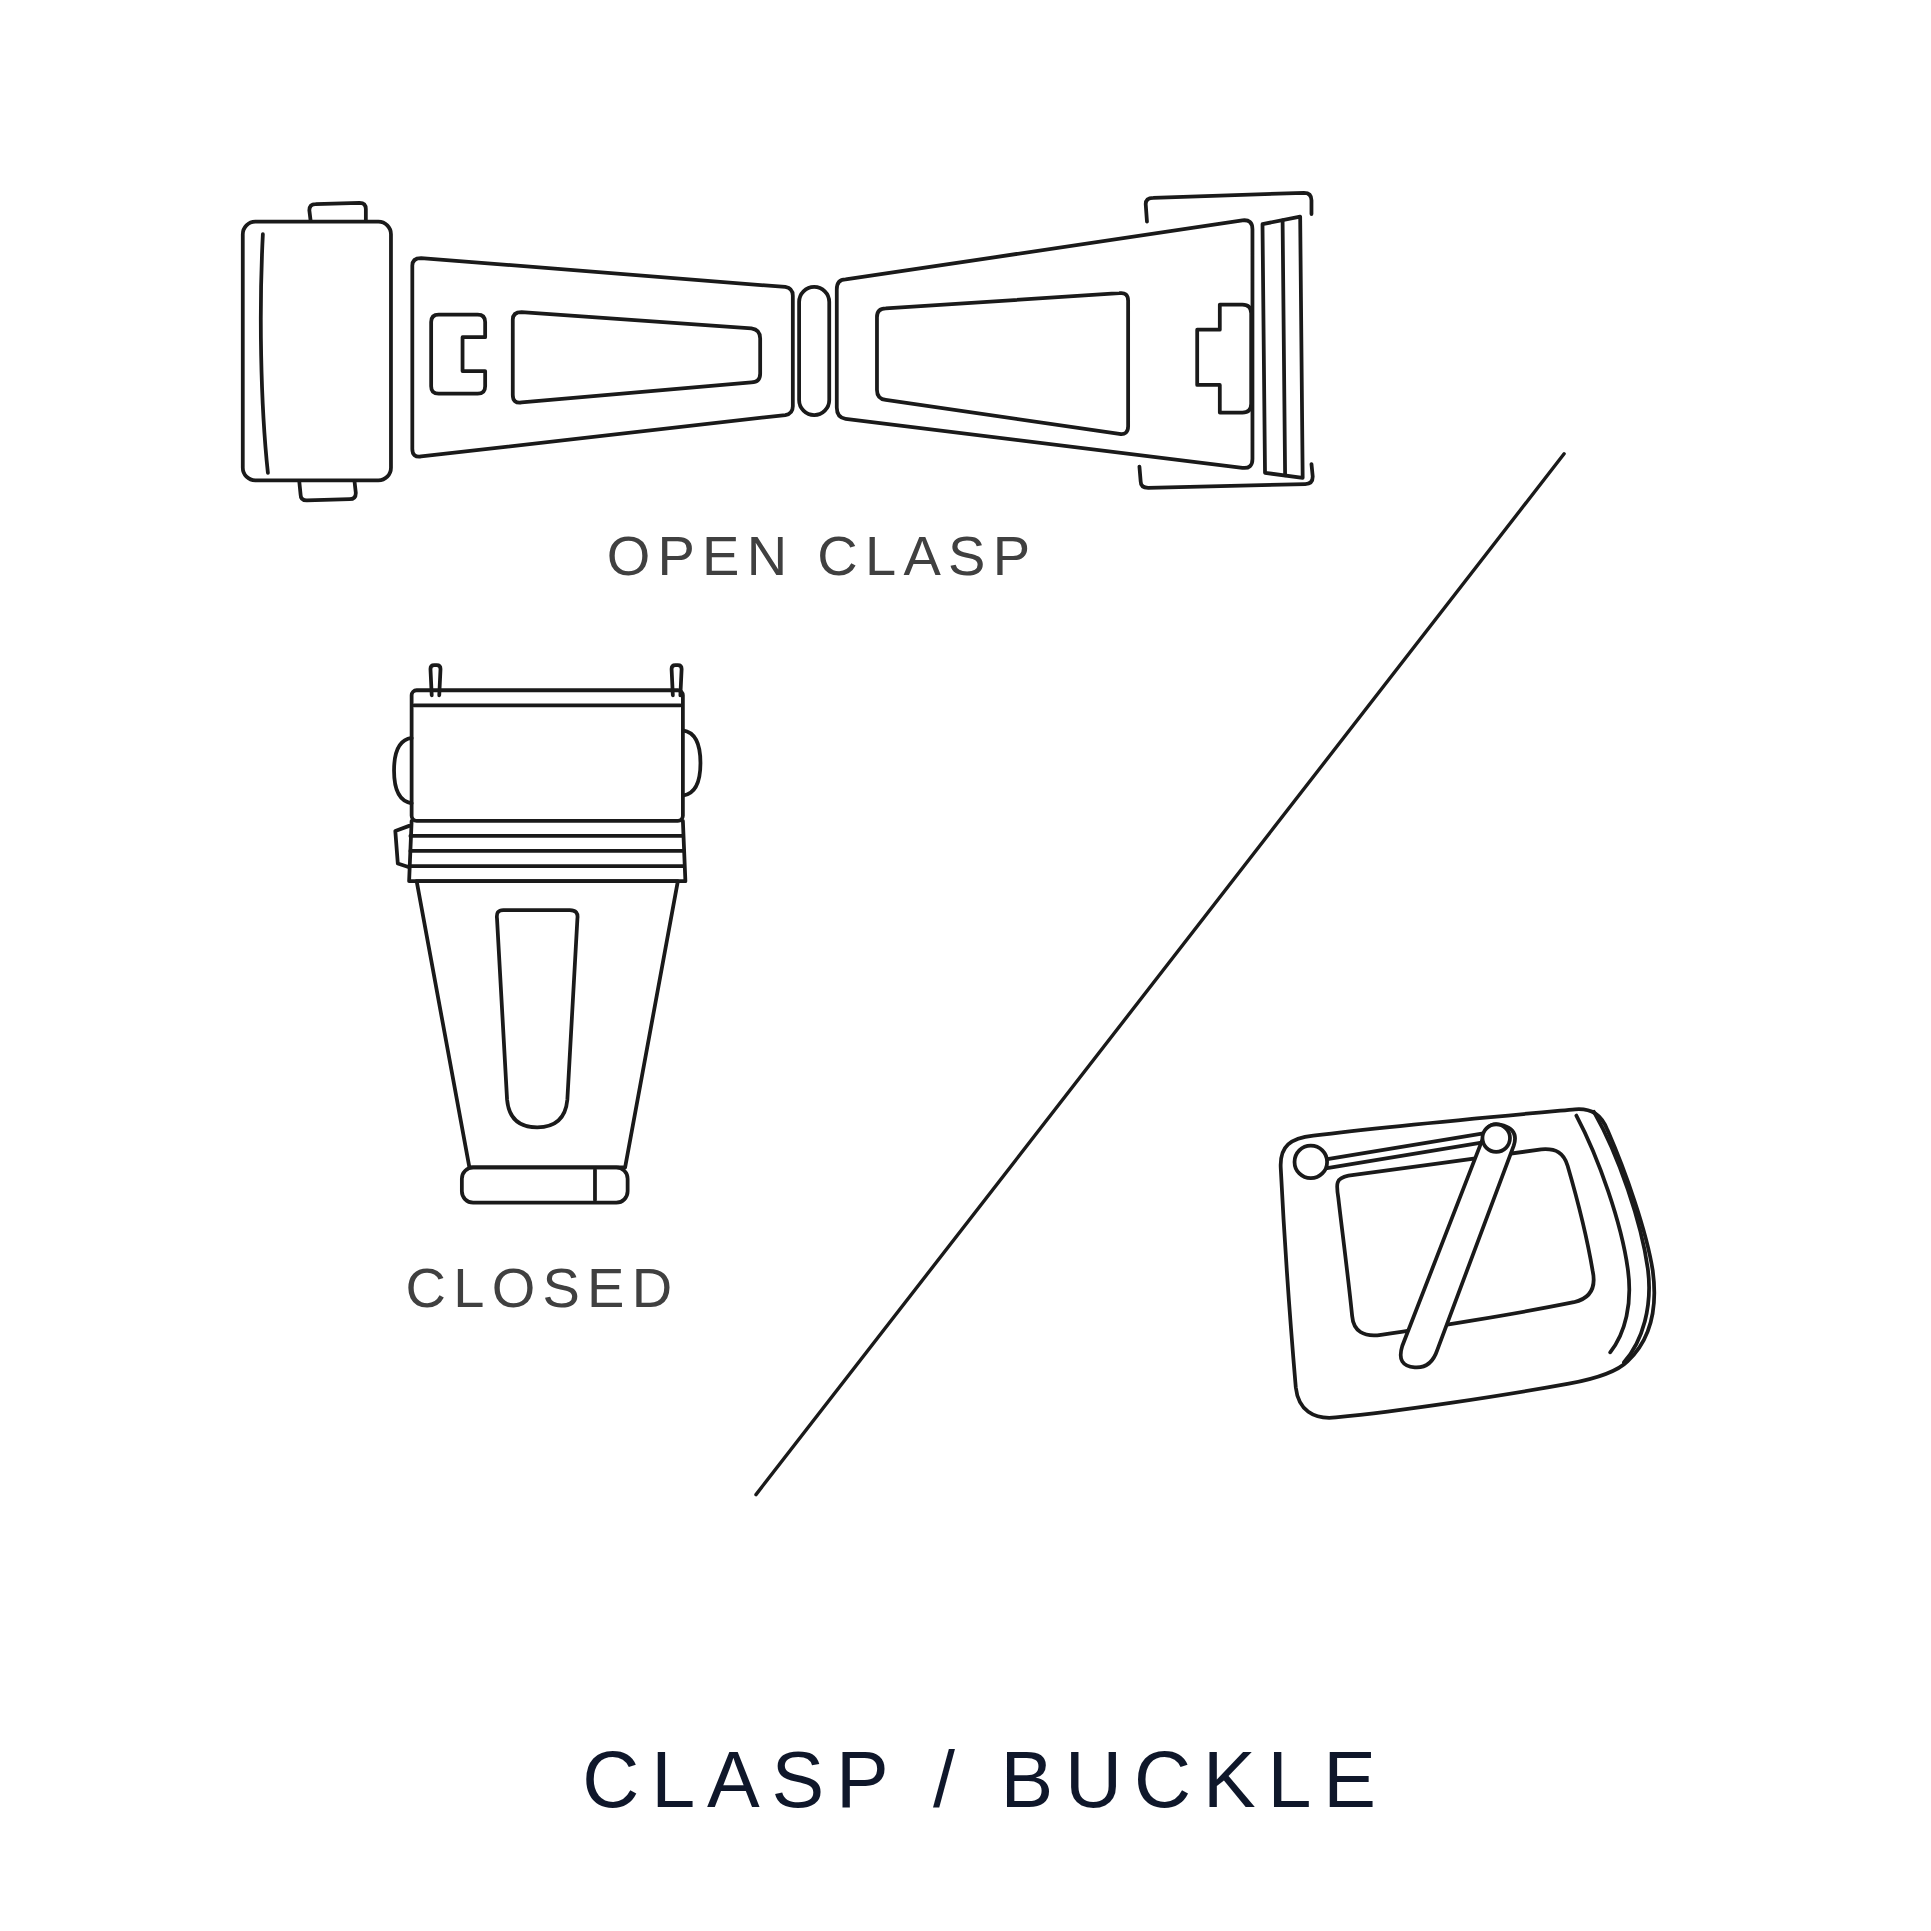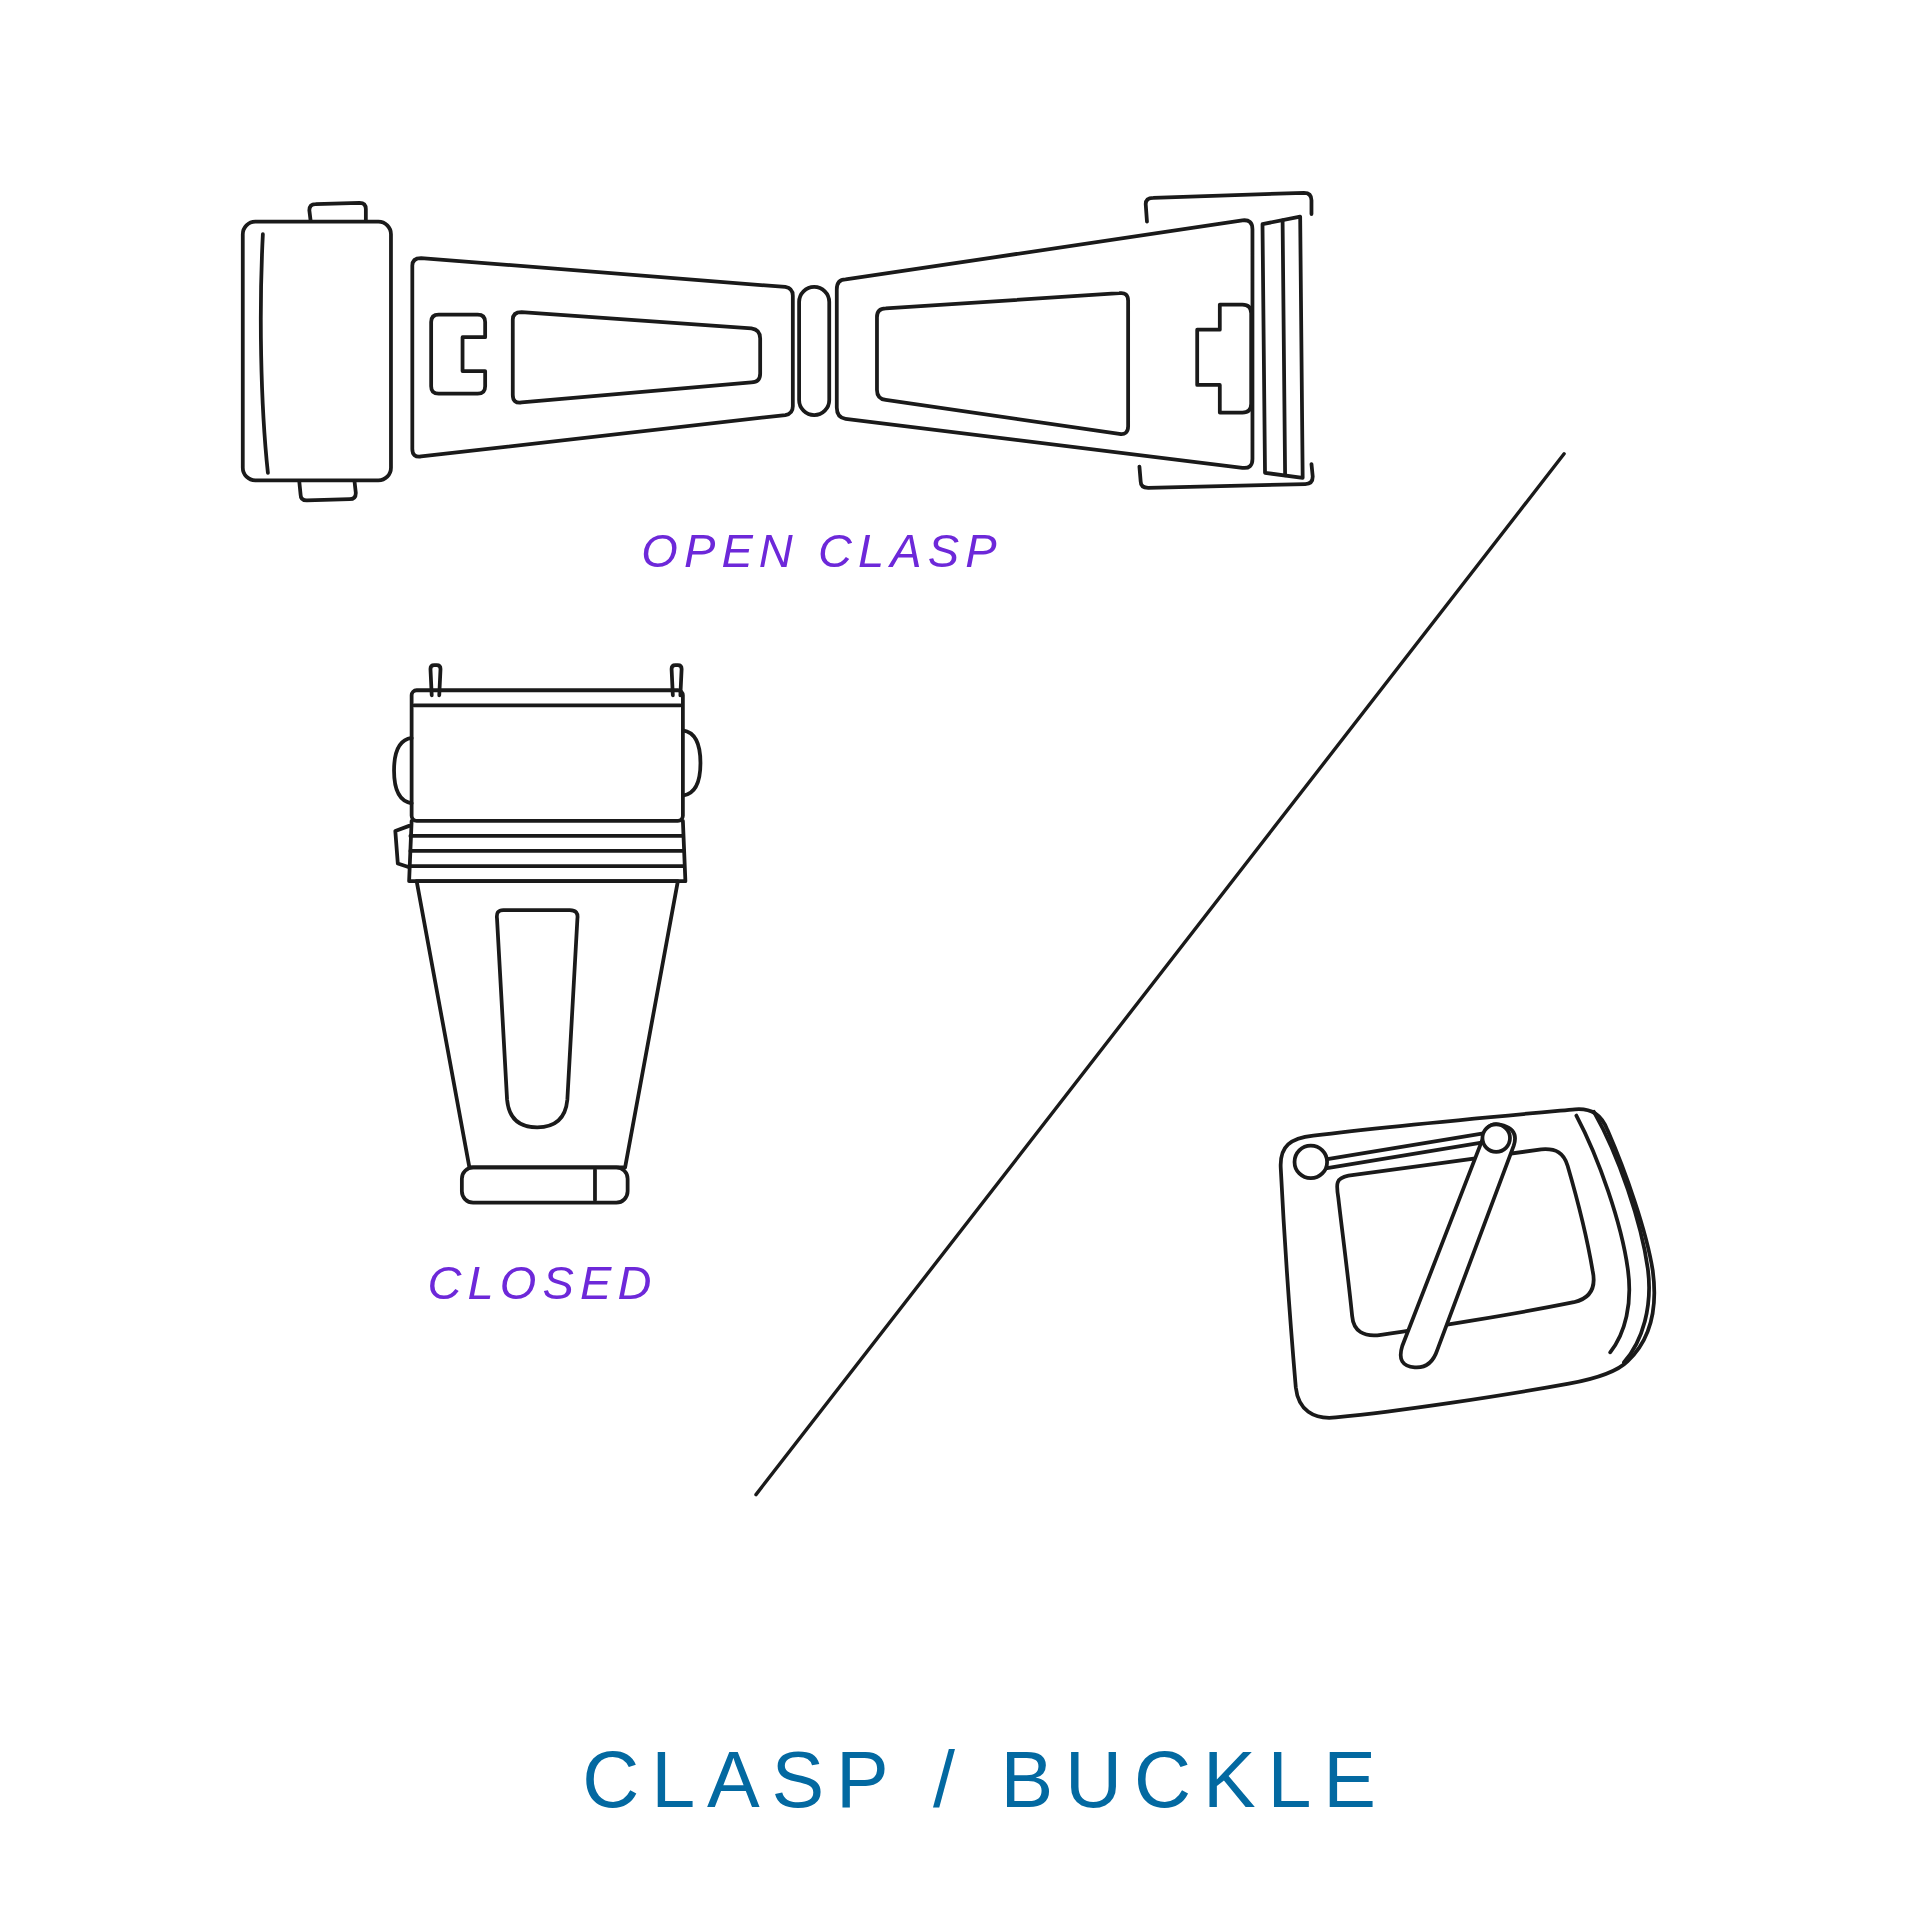--- a/index.html
+++ b/index.html
@@ -14,37 +14,36 @@
   svg { display: block; }
   .illustration { position: absolute; }
   .open-clasp-svg   { left: 230px;  top: 189px;  width: 1093px; height: 324px; }
   .closed-clasp-svg { left: 384px;  top: 662px;  width: 324px;  height: 545px; }
   .buckle-svg       { left: 1255px; top: 1083px; width: 406px;  height: 357px; }
   .divider-svg      { left: 0; top: 0; width: 1931px; height: 1931px; position: absolute; pointer-events: none; }
 
   .caption {
     position: absolute;
     text-align: center;
-    color: #6d28d9;
+    color: #404040;
     font-weight: 400;
-    font-size: 47px;
+    font-size: 56px;
     letter-spacing: 0.13em;
     white-space: nowrap;
-    font-style: italic;
   }
   .label-open-clasp { left: 436px; top: 523px;  width: 772px; }
   .label-closed     { left: 253px; top: 1255px; width: 579px; text-align: center; }
 
   .diagram-title {
     position: absolute;
     left: 290px;
     top: 1734px;
     width: 1390px;
     text-align: center;
-    color: #0369a1;
+    color: #0f172a;
     font-weight: 500;
     font-size: 79px;
     letter-spacing: 0.15em;
     white-space: nowrap;
   }
 </style>
 </head>
 <body>
 
 <div id="canvas">

